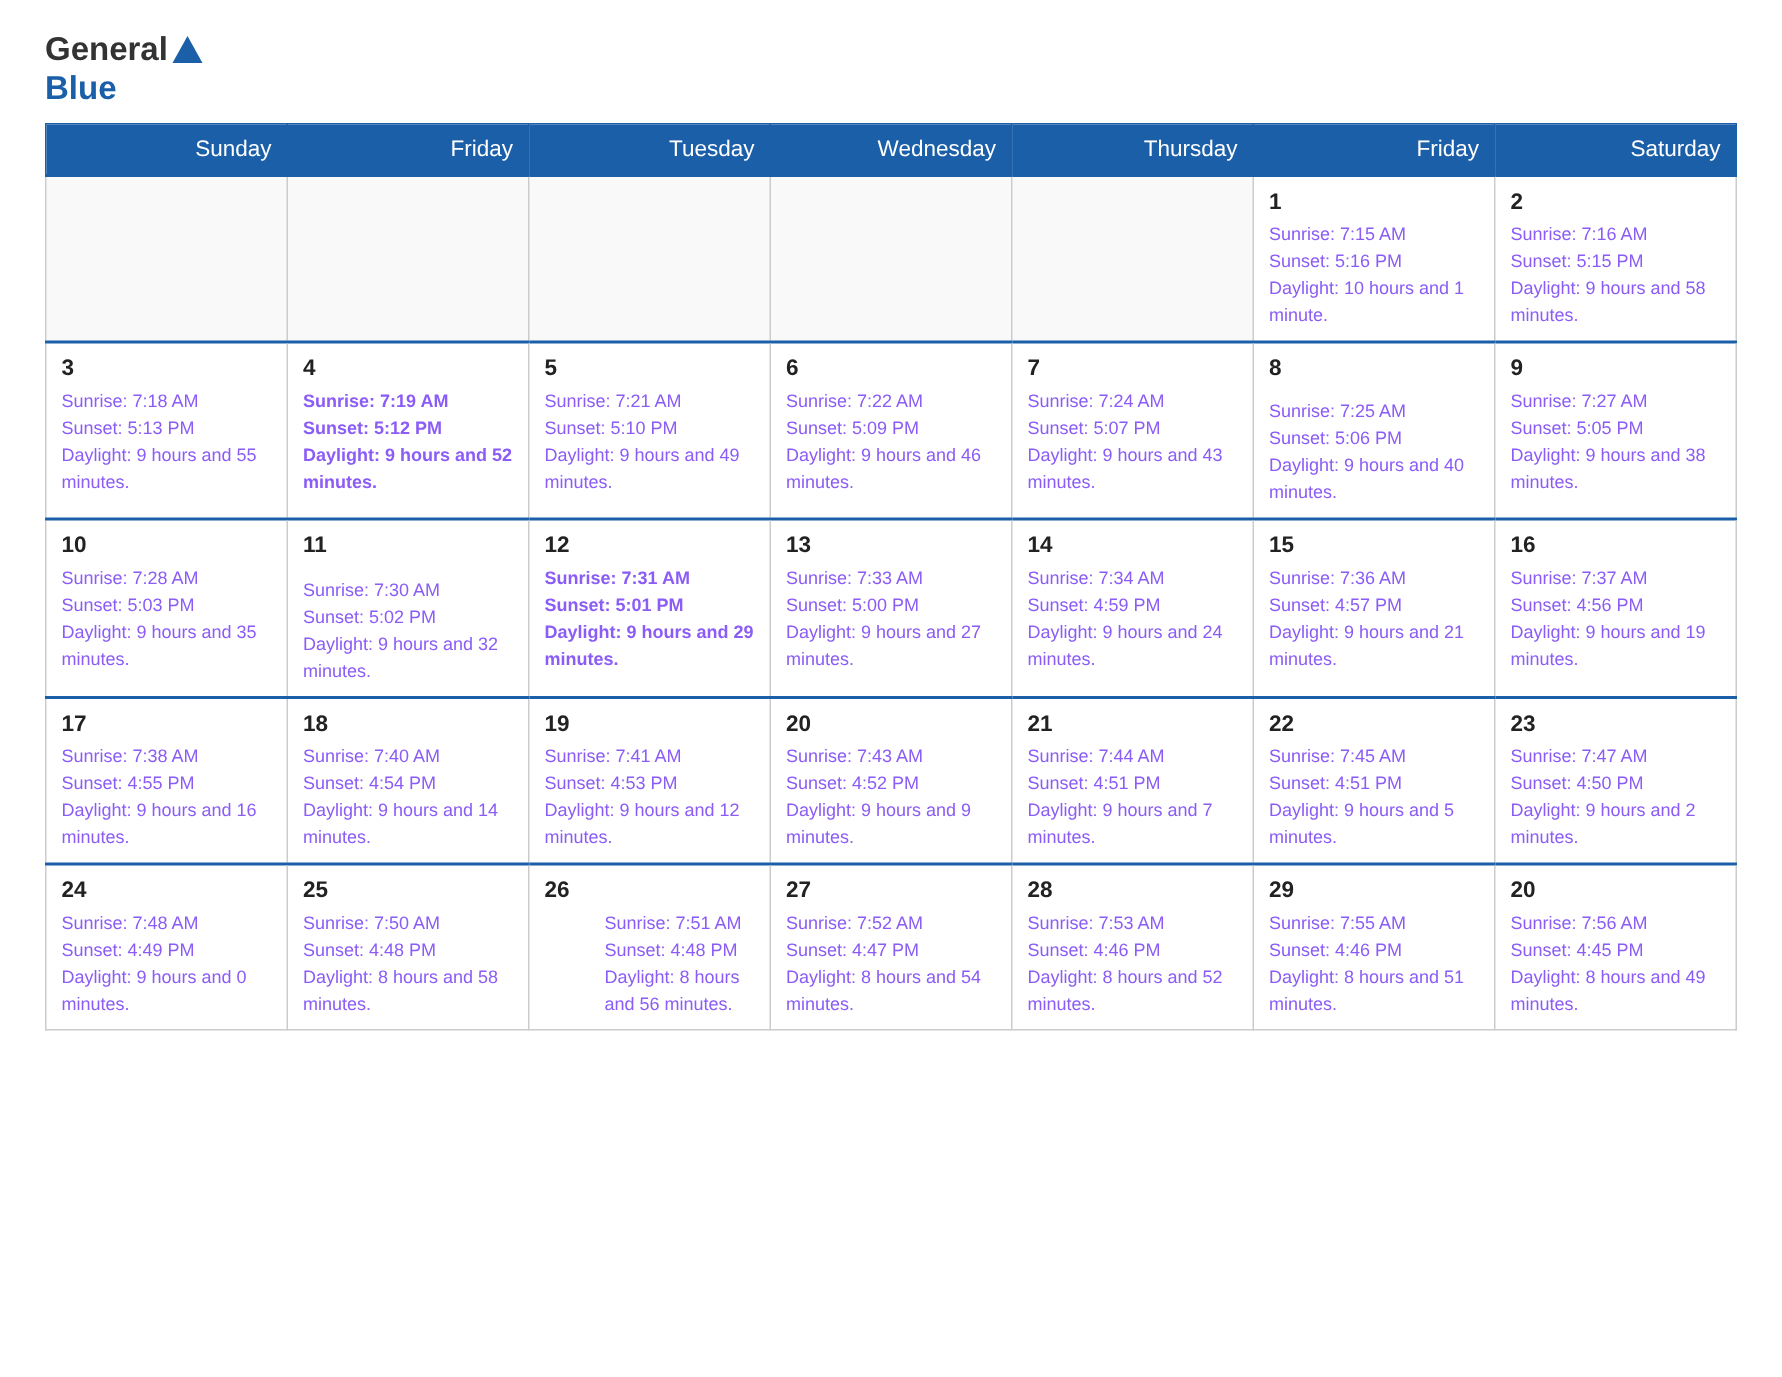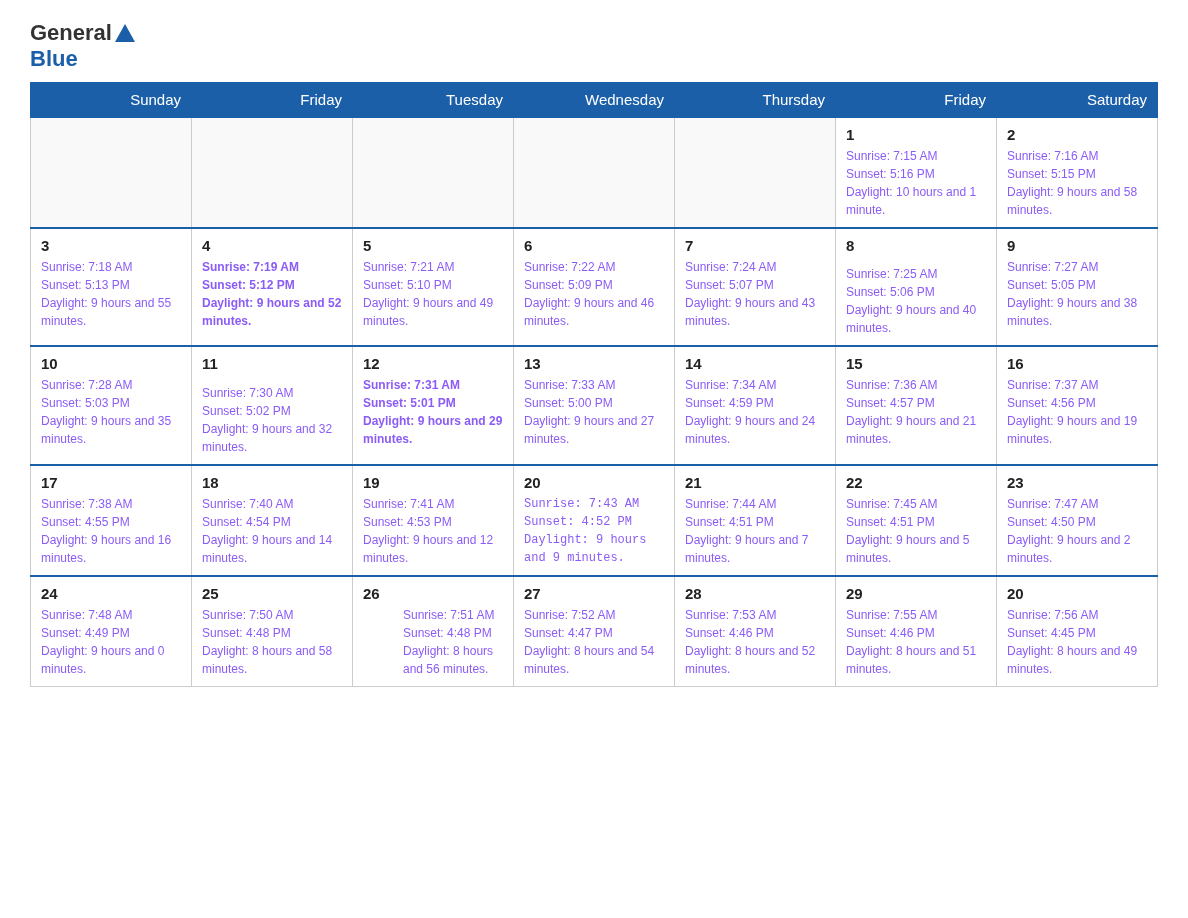--- a/index.html
+++ b/index.html
@@ -249,21 +249,21 @@
 Daylight: 9 hours and 14 minutes.</div>
         </td>
         <td>
           <span class="day-number">19</span>
           <div class="day-info" style="white-space: pre-line;">Sunrise: 7:41 AM
 Sunset: 4:53 PM
 Daylight: 9 hours and 12 minutes.</div>
         </td>
         <td>
           <span class="day-number">20</span>
-          <div class="day-info" style="white-space: pre-line; font-family: Liberation Mono, monospace;">Sunrise: 7:43 AM
+          <div class="day-info" style="white-space: pre-line;">Sunrise: 7:43 AM
 Sunset: 4:52 PM
 Daylight: 9 hours and 9 minutes.</div>
         </td>
         <td>
           <span class="day-number">21</span>
           <div class="day-info" style="white-space: pre-line;">Sunrise: 7:44 AM
 Sunset: 4:51 PM
 Daylight: 9 hours and 7 minutes.</div>
         </td>
         <td>

